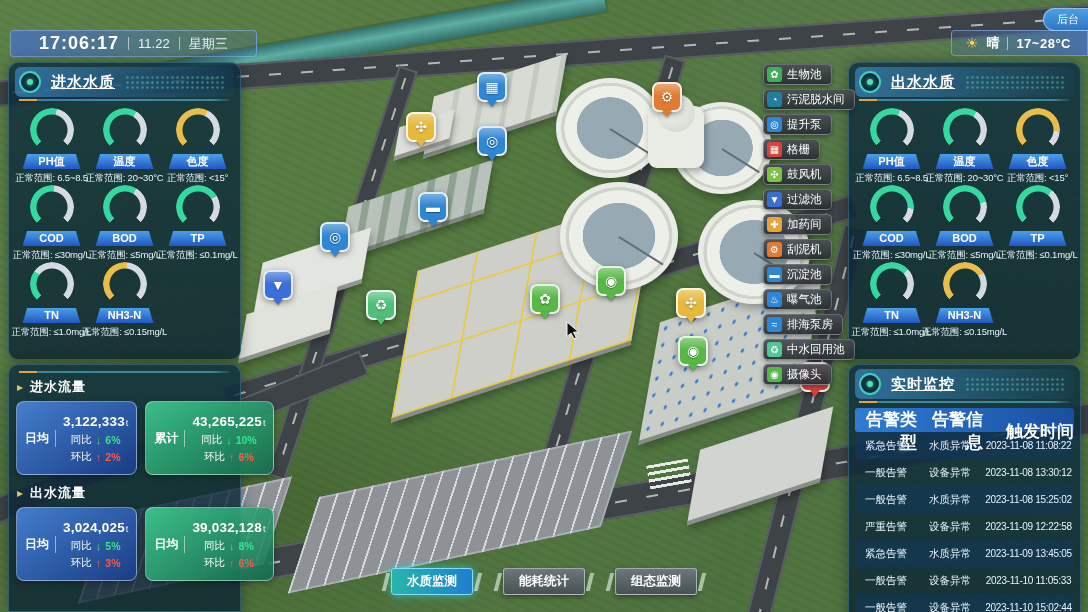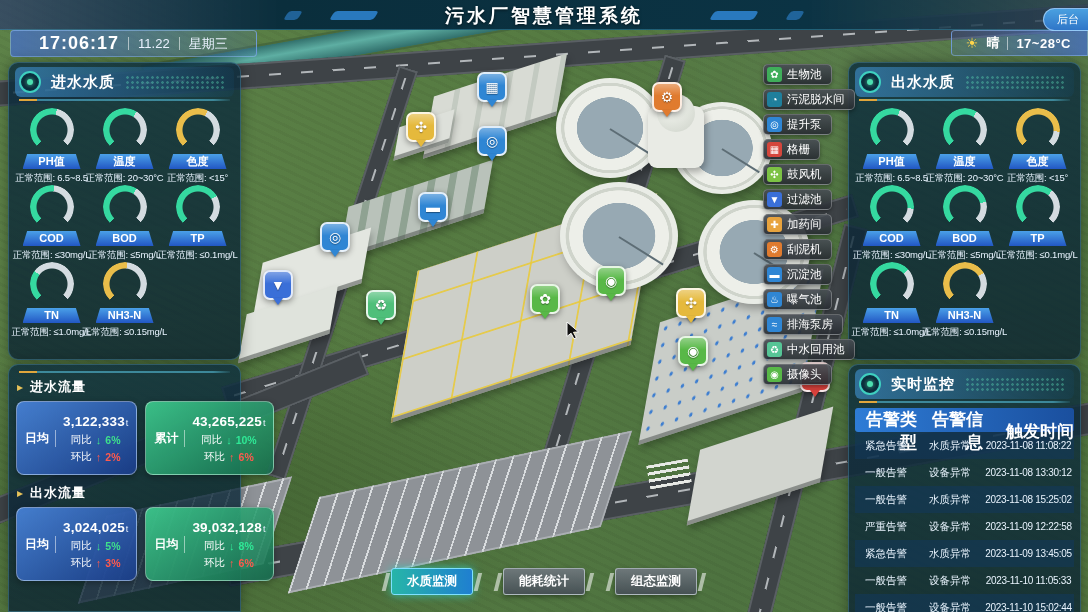--- a/index.html
+++ b/index.html
@@ -85,21 +85,21 @@
   .p-lb { left:8px; top:364px; height:248px; border-radius:10px 10px 0 0; }
   .p-rt { left:848px; top:62px; height:298px; }
   .p-rb { left:848px; top:364px; height:272px; border-radius:10px 10px 0 0; }
 
   .sec-head { display:flex; align-items:center; height:30px; padding:0 4px; border-radius:6px;
     background:linear-gradient(90deg,rgba(62,142,202,.65),rgba(22,72,102,.25)); }
   .sec-icon { width:22px; height:22px; border-radius:50%; background:radial-gradient(circle at 50% 50%,#0a2838 55%,#14455c);
     border:2px solid #3fd0c0; position:relative; flex:0 0 auto; }
   .sec-icon::after { content:""; position:absolute; left:6px; top:6px; width:6px; height:6px; border-radius:50%;
     background:#4de0b0; box-shadow:0 0 5px #4de0b0; }
-  .sec-title { font-size:15px; font-weight:bold; margin-left:10px; letter-spacing:1px; white-space:nowrap; }
+  .sec-title { font-size:15px; font-weight:bold; margin-left:10px; letter-spacing:1px; white-space:nowrap;text-decoration:underline; }
   .sec-dots { flex:1; height:14px; margin:0 6px 0 10px; opacity:.65;
     background-image:radial-gradient(rgba(95,225,185,.55) 1px, transparent 1.6px); background-size:5px 5px; }
   .sec-line { height:2px; margin:2px 4px 5px;
     background:linear-gradient(90deg,#e0a63c 0 18px, rgba(90,200,230,.55) 18px 92%, rgba(90,200,230,.1)); }
 
   
   .gauges { display:grid; grid-template-columns:repeat(3,1fr); justify-items:center; padding-top:2px; }
   .gauge { display:flex; flex-direction:column; align-items:center; width:72px; }
   .ring { position:relative; width:44px; height:44px; border-radius:50%;
     background:conic-gradient(from 225deg, var(--color) 0deg calc(var(--pct) * 2.7deg),
@@ -236,27 +236,20 @@
         <div class="marker" style="--glyph: ⚠; --color: #d8413c; --x: 800; --y: 362; --name: alert-marker;">
     <span class="mglyph">⚠</span>
   </div>
       </div>
 
     <svg class="cursor" width="14" height="18" viewBox="0 0 10 15">
       <polygon points="0,0 0,12 3.4,9.4 5.8,14 7.8,13 5.4,8.6 9.6,8.2" fill="#111" stroke="#fff" stroke-width="0.8"></polygon>
     </svg>
   </div>
 
-  <div class="band">
-    <div class="chip" style="left:calc(50% - 212px);"></div>
-    <div class="chip small" style="left:calc(50% - 258px);"></div>
-    <div class="chip" style="left:calc(50% + 168px);"></div>
-    <div class="chip small" style="left:calc(50% + 244px);"></div>
-    <div class="band-title">污水厂智慧管理系统</div>
-  </div>
 
   <div class="clockbar">
     <span class="time">17:06:17</span>
     <span class="sep"></span>
     <span class="date">11.22</span>
     <span class="sep"></span>
     <span class="weekday">星期三</span>
   </div>
 
   <div class="weatherbar">

